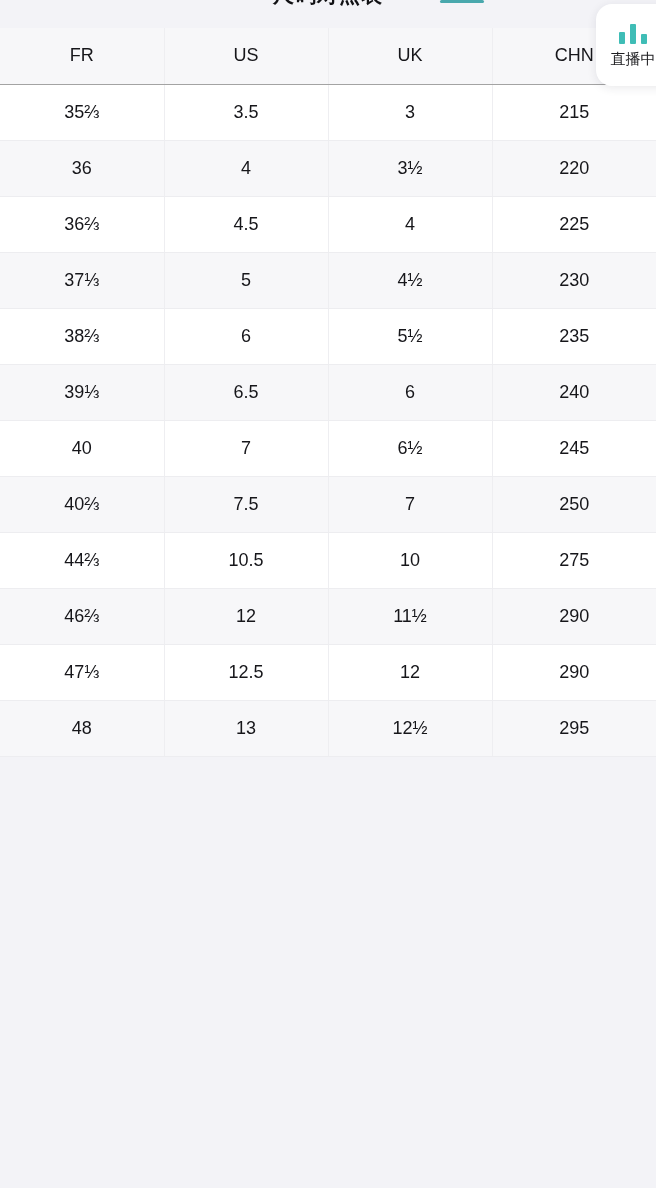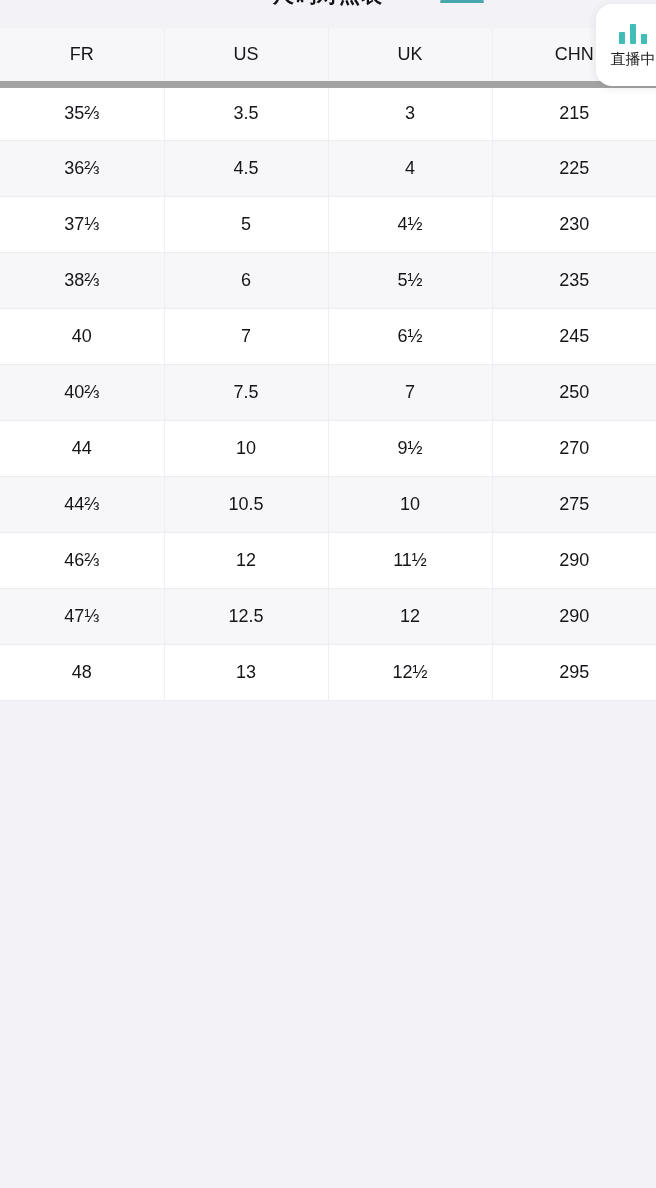--- a/index.html
+++ b/index.html
@@ -75,21 +75,21 @@
     padding: 0;
   }
 
   #size-table th:last-child,
   #size-table td:last-child { border-right: none; }
 
   #size-table thead th {
     background: #f7f7f9;
     font-weight: 400;
     color: #16161a;
-    border-bottom: 7px solid #a3a3a3;
+    border-bottom: 1px solid #a3a3a3;
   }
 
   #size-table tbody tr:nth-child(odd) td  { background: #ffffff; }
   #size-table tbody tr:nth-child(even) td { background: #f7f7f9; }
 
   
   #live-badge {
     position: absolute;
     top: 4px;
     left: 596px;
@@ -156,54 +156,60 @@
     </tr>
   </thead>
   <tbody id="size-table-body">
       <tr>
         <td>35⅔</td>
         <td>3.5</td>
         <td>3</td>
         <td>215</td>
       </tr>
       <tr>
+        <td>36</td>
+        <td>4</td>
+        <td>3½</td>
+        <td>220</td>
+      </tr>
+      <tr>
         <td>36⅔</td>
         <td>4.5</td>
         <td>4</td>
         <td>225</td>
       </tr>
       <tr>
         <td>37⅓</td>
         <td>5</td>
         <td>4½</td>
         <td>230</td>
       </tr>
       <tr>
         <td>38⅔</td>
         <td>6</td>
         <td>5½</td>
         <td>235</td>
       </tr>
       <tr>
+        <td>39⅓</td>
+        <td>6.5</td>
+        <td>6</td>
+        <td>240</td>
+      </tr>
+      <tr>
         <td>40</td>
         <td>7</td>
         <td>6½</td>
         <td>245</td>
       </tr>
       <tr>
         <td>40⅔</td>
         <td>7.5</td>
         <td>7</td>
         <td>250</td>
-      </tr>
-      <tr>
-        <td>44</td>
-        <td>10</td>
-        <td>9½</td>
-        <td>270</td>
       </tr>
       <tr>
         <td>44⅔</td>
         <td>10.5</td>
         <td>10</td>
         <td>275</td>
       </tr>
       <tr>
         <td>46⅔</td>
         <td>12</td>

